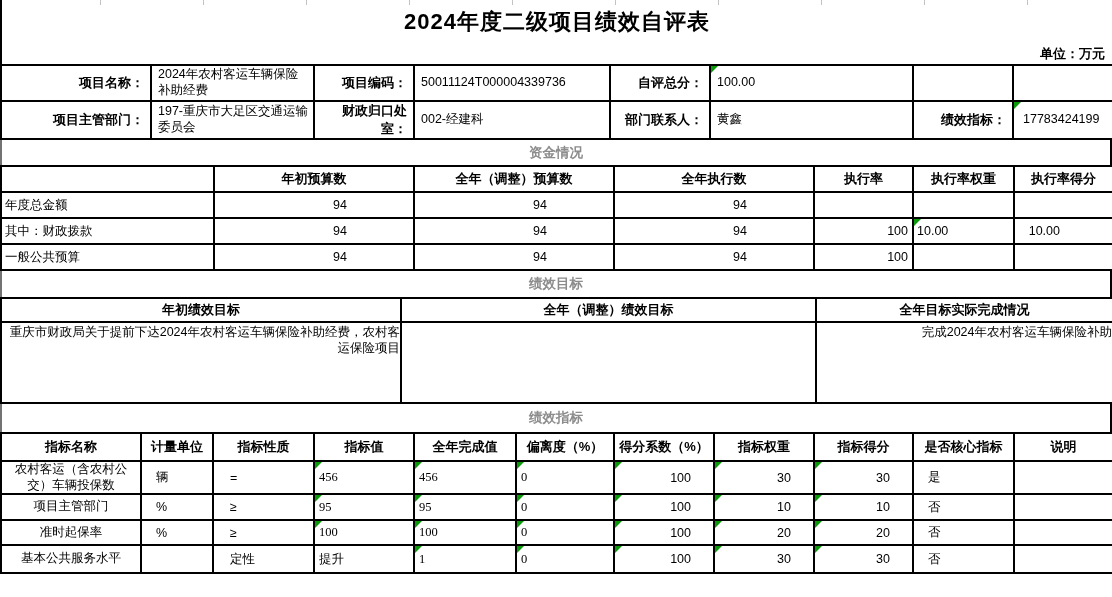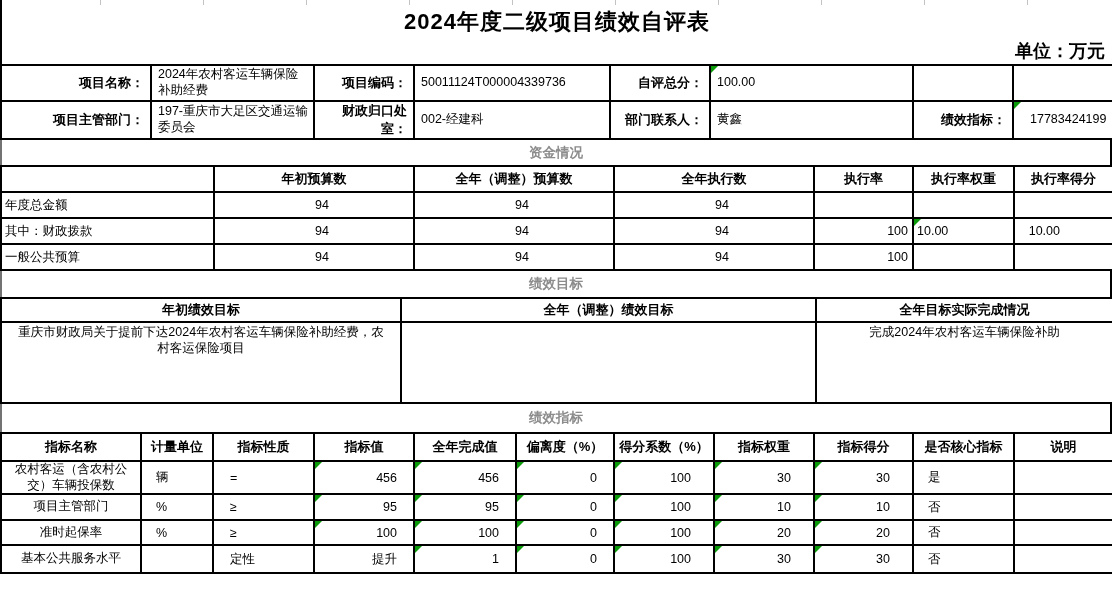--- a/index.html
+++ b/index.html
@@ -4,49 +4,49 @@
 <style>
   html,body { margin:0; padding:0; background:#ffffff; }
   body { width:1112px; font-family:"Liberation Sans","DejaVu Sans",sans-serif; color:#000; }
   .sheet { position:relative; width:1112px; height:597px; background:#fff; overflow:hidden; }
 
   
   .tick { position:absolute; top:0; width:1px; height:5px; background:#c3c3c3; }
 
   .head-block { border-left:2px solid #000; height:64px; box-sizing:border-box; position:relative; }
   .page-title { text-align:center; font-size:22px; font-weight:bold; padding-top:7px; letter-spacing:1px; }
-  .unit-label { position:absolute; right:7px; bottom:1px; font-size:18px; font-weight:bold; }
+  .unit-label { position:absolute; right:7px; bottom:1px; font-size:13px; font-weight:bold; }
 
   table { border-collapse:collapse; table-layout:fixed; width:1112px; }
   td { border:2px solid #000; font-size:12.5px; padding:0 4px; overflow:hidden; vertical-align:middle; box-sizing:border-box; position:relative; }
 
   .band { border-left:2px solid #737373; border-right:2px solid #000; box-sizing:border-box;
           display:flex; align-items:center; justify-content:center;
           font-weight:bold; font-size:13.5px; color:#8c8c8c; }
 
   
   .t-info td.lbl { text-align:right; font-weight:bold; font-size:13px; padding-right:6px; }
   .t-info td.val { text-align:left; padding-left:6px; line-height:1.25; }
 
   
   td.hdr { text-align:center; font-weight:bold; font-size:13px; }
   .t-fund td.rowlbl { text-align:left; padding-left:3px; }
-  .t-fund td.num   { text-align:right; padding-right:84px; }
+  .t-fund td.num   { text-align:right; padding-right:66px; }
   .t-fund td.rate  { text-align:right; padding-right:4px; }
   .t-fund td.wgt   { text-align:left;  padding-left:3px; }
   .t-fund td.score { text-align:right; padding-right:52px; }
 
   
-  .t-goal td.body { vertical-align:top; text-align:center; padding:1px 16px; line-height:1.3;margin-top:13px; }
+  .t-goal td.body { vertical-align:top; text-align:right; padding:1px 0; line-height:1.3;margin-top:13px; }
 
   
   .t-ind td.name { text-align:center; padding-left:4px; line-height:1.25; }
   .t-ind td.unit { text-align:left; padding-left:14px; }
   .t-ind td.nat  { text-align:left; padding-left:16px; }
-  .t-ind td.v    { text-align:right; padding-right:16px; }
+  .t-ind td.v    { text-align:left; padding-right:10px;font-family:Liberation Serif, serif; }
   .t-ind td.v2   { text-align:right; padding-right:22px; }
   .t-ind td.core { text-align:left; padding-left:14px; }
 
   
   .tri { position:absolute; top:0; left:0; width:0; height:0;
          border-top:7px solid #0a9a0a; border-right:7px solid transparent; }
 </style>
 </head>
 <body>
 
@@ -93,21 +93,21 @@
       <td class="val"></td>
     </tr>
     <tr style="height:36px">
       <td class="lbl">项目主管部门：</td>
       <td class="val">197-重庆市大足区交通运输委员会</td>
       <td class="lbl">财政归口处室：</td>
       <td class="val">002-经建科</td>
       <td class="lbl">部门联系人：</td>
       <td class="val">黄鑫</td>
       <td class="lbl">绩效指标：</td>
-      <td class="val" style="padding-left:16px"><i class="tri"></i><span>17783424199</span></td>
+      <td class="val" style="padding-left:9px"><i class="tri"></i><span>17783424199</span></td>
     </tr>
   </tbody>
     </table>
 
   <div class="band" style="height:25px">资金情况</div>
   <table class="t-fund">
     <colgroup>
         <col style="width:213px">
         <col style="width:200px">
         <col style="width:200px">

